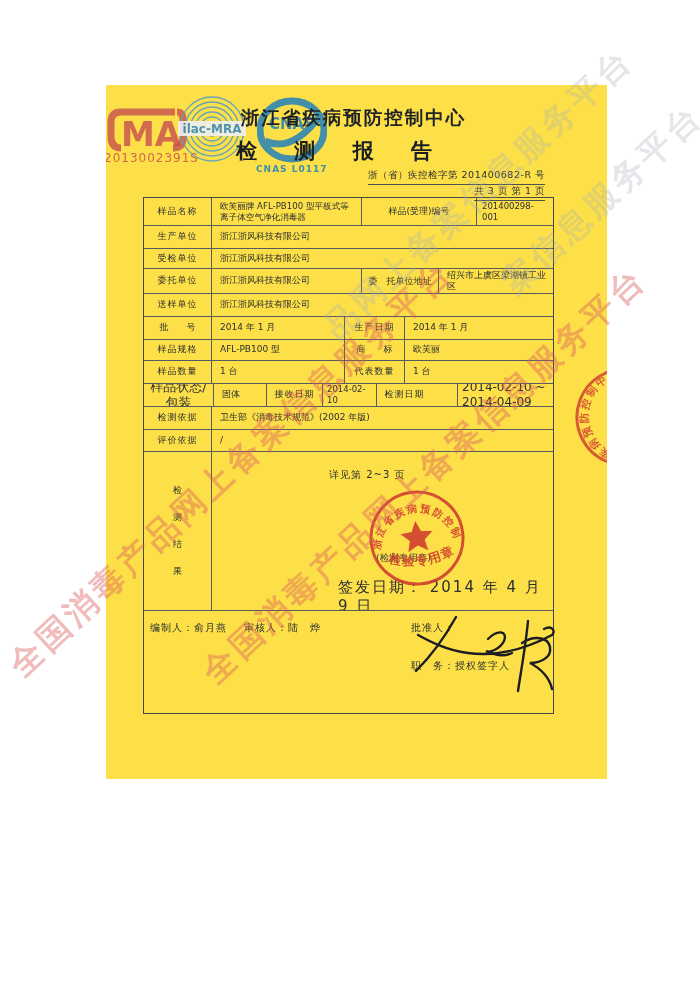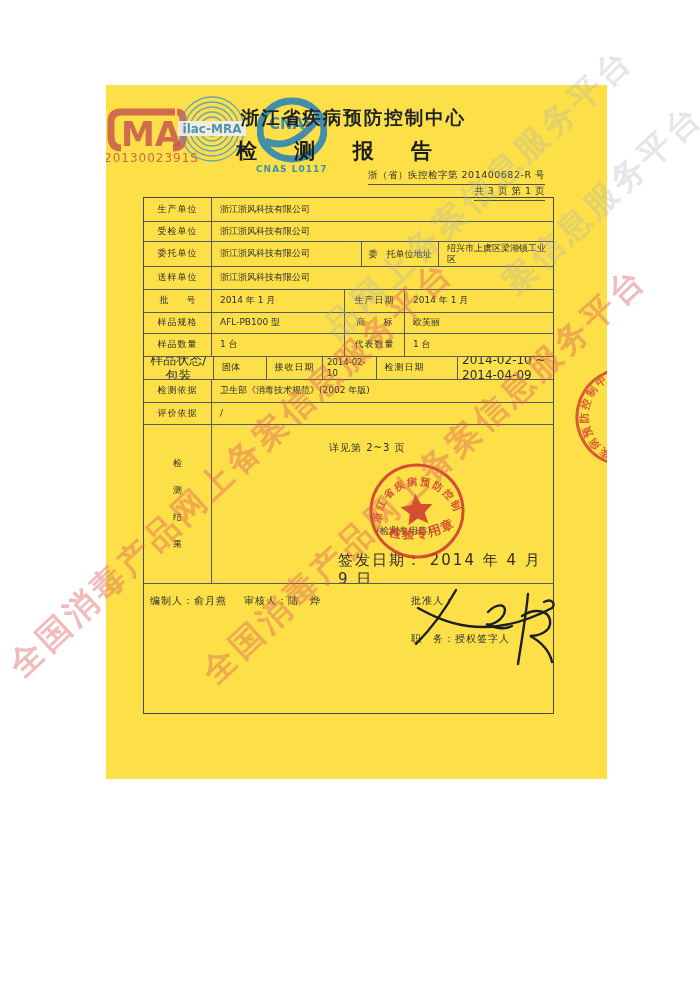--- a/index.html
+++ b/index.html
@@ -104,20 +104,26 @@
   <div class="org-title">浙江省疾病预防控制中心</div>
   <div class="report-title">检 测 报 告</div>
 
   <div class="ref-row">
     <span class="u">浙（省）疾控检字第 201400682-R 号</span>
     <span class="u">共 3 页 第 1 页</span>
   </div>
 
   <div class="tbl">
 
+    <div class="trow" style="height:27px">
+      <div class="cell lab">样品名称</div>
+      <div class="cell val" style="flex:0 0 150px; font-size:8.6px;">欧芙丽牌 AFL-PB100 型平板式等离子体空气净化消毒器</div>
+      <div class="cell lab" style="flex:0 0 115px; letter-spacing:0;">样品(受理)编号</div>
+      <div class="cell val grow" style="font-size:8.5px; padding-left:5px;">201400298-001</div>
+    </div>
 
     <div class="trow" style="height:23px">
       <div class="cell lab">生产单位</div>
       <div class="cell val grow">浙江浙风科技有限公司</div>
     </div>
 
     <div class="trow" style="height:20px">
       <div class="cell lab">受检单位</div>
       <div class="cell val grow">浙江浙风科技有限公司</div>
     </div>

